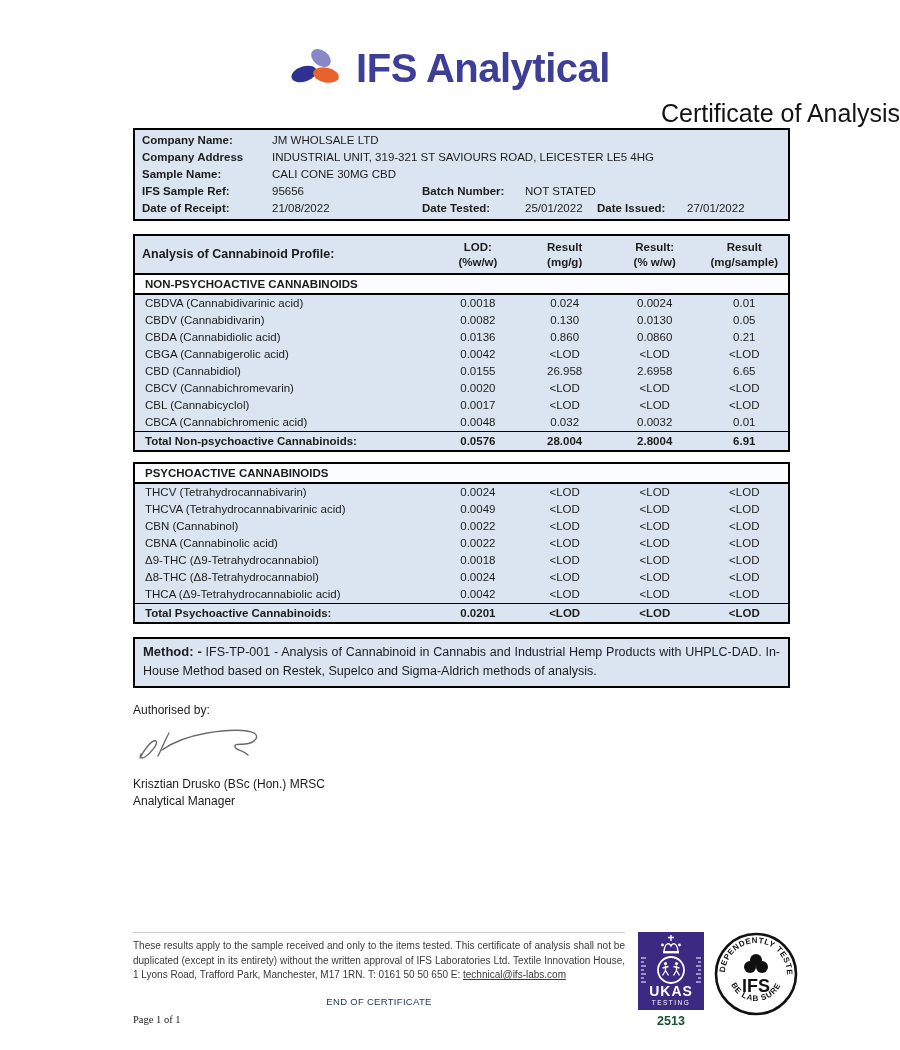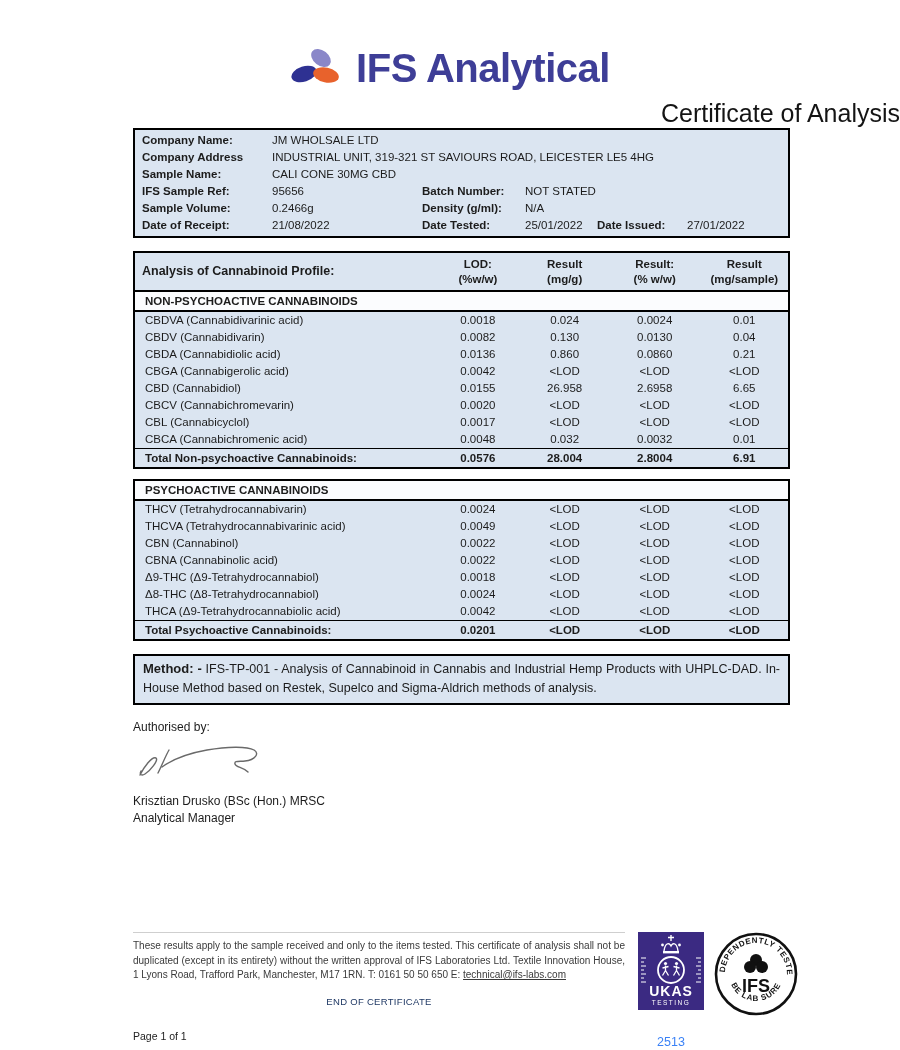--- a/index.html
+++ b/index.html
@@ -35,23 +35,23 @@
   .method-box b{font-size:13px;}
   
   .auth{margin-top:14px;font-size:12px;line-height:17px;}
   .sig{margin:6px 0 4px 2px;}
   
   .footer{position:absolute;top:932px;left:133px;width:660px;display:flex;align-items:flex-start;}
   .foot-text{width:492px;font-size:10px;line-height:14.5px;color:#3a3a3a;text-align:justify;
     border-top:1px solid #cfcfcf;padding-top:6px;}
   .foot-text a{color:#3a3a3a;text-decoration:underline;}
   .end-cert{text-align:center;font-size:9.5px;color:#1f3864;margin-top:13px;letter-spacing:.3px;}
-  .page-num{font-size:10.5px;color:#222;margin-top:23px;}
+  .page-num{font-size:10.5px;color:#222;margin-top:7px;font-family:Liberation Serif, serif;}
   .ukas-wrap{margin-left:13px;width:68px;text-align:center;}
-  .ukas-num{font-weight:400;font-size:12.5px;margin-top:21px;color:#3b82f6;}
+  .ukas-num{font-weight:700;font-size:12.5px;margin-top:0;color:#14532d;}
   .ifs-stamp-wrap{margin-left:10px;}
 </style>
 </head>
 <body>
 
 <div class="page">
 
   <div class="logo-row">
     <svg width="56" height="48" viewBox="0 0 56 48">
       <ellipse cx="31" cy="14" rx="11" ry="7.5" fill="#8a87c9" transform="rotate(38 31 14)"></ellipse>
@@ -75,26 +75,20 @@
       </div>
       <div class="info-row">
         <span class="lbl">Sample Name:</span>
         <span class="span-rest">CALI CONE 30MG CBD</span>
       </div>
       <div class="info-row">
         <span class="lbl">IFS Sample Ref:</span>
         <span>95656</span>
         <span class="lbl">Batch Number:</span>
         <span style="grid-column:4/-1">NOT STATED</span>
-      </div>
-      <div class="info-row">
-        <span class="lbl">Sample Volume:</span>
-        <span>0.2466g</span>
-        <span class="lbl">Density (g/ml):</span>
-        <span style="grid-column:4/-1">N/A</span>
       </div>
       <div class="info-row">
         <span class="lbl">Date of Receipt:</span>
         <span>21/08/2022</span>
         <span class="lbl">Date Tested:</span>
         <span>25/01/2022</span>
         <span class="lbl">Date Issued:</span>
         <span>27/01/2022</span>
       </div>
     </div>
@@ -139,21 +133,21 @@
             <td class="num">0.024</td>
             <td class="num">0.0024</td>
             <td class="num">0.01</td>
           </tr>
 
           <tr>
             <td class="name">CBDV (Cannabidivarin)</td>
             <td class="num">0.0082</td>
             <td class="num">0.130</td>
             <td class="num">0.0130</td>
-            <td class="num">0.04</td>
+            <td class="num">0.05</td>
           </tr>
 
           <tr>
             <td class="name">CBDA (Cannabidiolic acid)</td>
             <td class="num">0.0136</td>
             <td class="num">0.860</td>
             <td class="num">0.0860</td>
             <td class="num">0.21</td>
           </tr>
 

